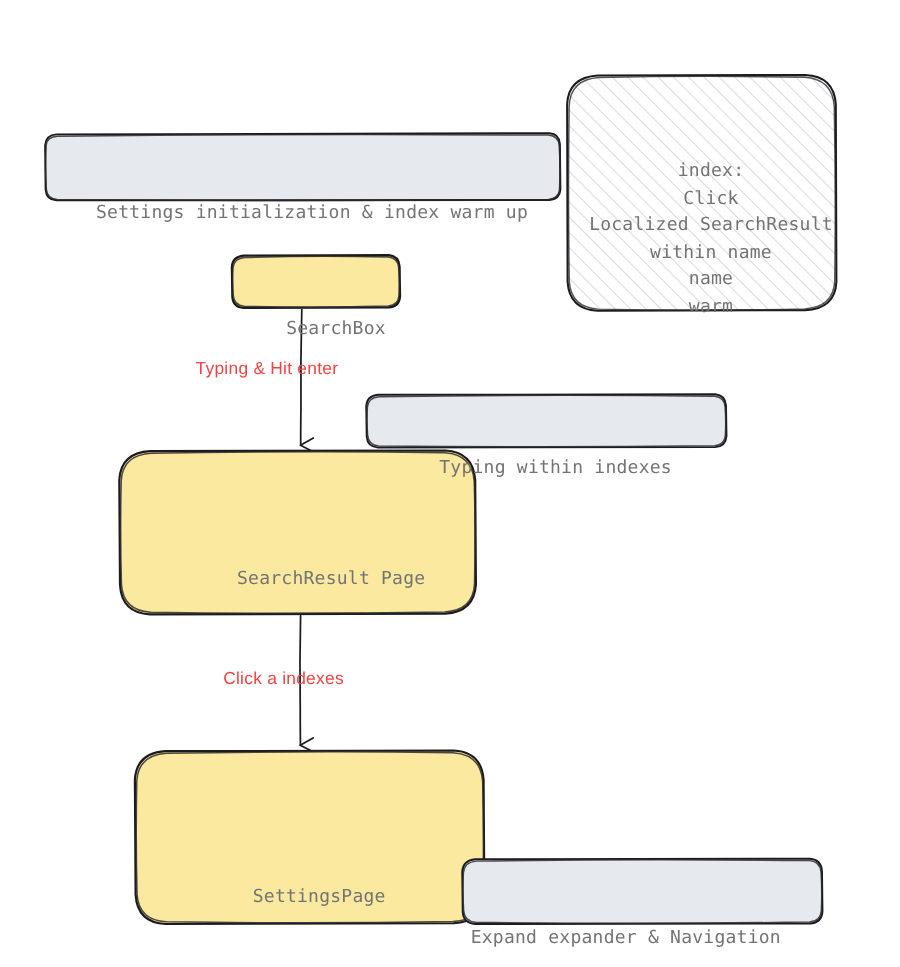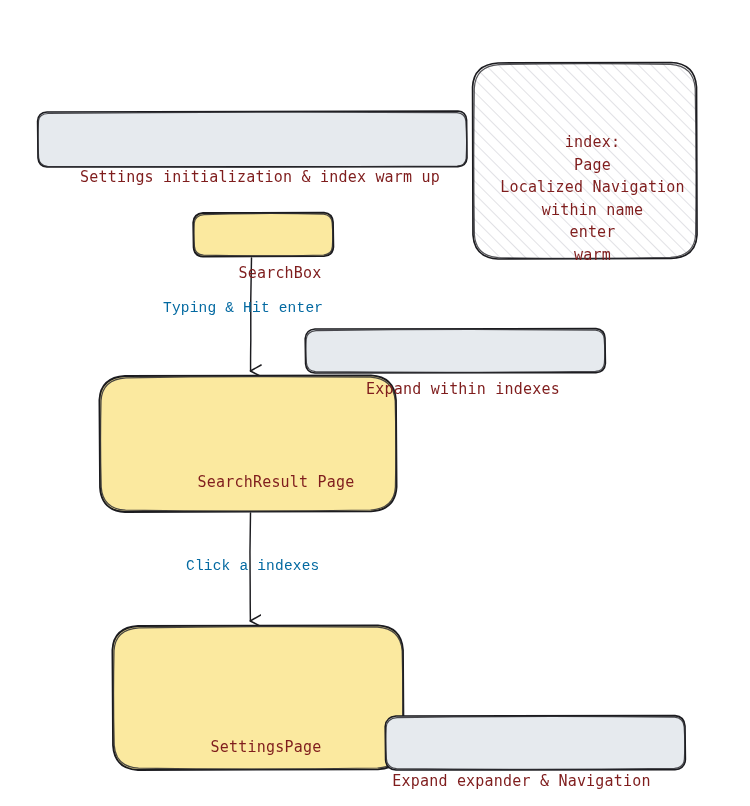--- a/index.html
+++ b/index.html
@@ -31,43 +31,43 @@
     width: 750px;
     height: 806px;
     pointer-events: none;
     z-index: 1;
   }
 
   
   .node-label {
     position: absolute;
     z-index: 3;
-    color: #7f1d1d;
+    color: #737373;
     font-family: "DejaVu Sans Mono", "Liberation Mono", monospace;
     white-space: pre;
     text-align: center;
     pointer-events: none;
     padding-left: 16px;
   }
 
   .box-text {
     display: flex;
     align-items: center;
     justify-content: center;
     height: 100%;
     width: 100%;
     font-size: 15px;
     letter-spacing: 0.2px;
   }
 
   .edge-label {
     position: absolute;
     z-index: 3;
-    color: #0369a1;
-    font-family: Liberation Mono, monospace;
+    color: #ef4444;
+    font-family: Liberation Sans, sans-serif;
     font-size: 14.5px;
     white-space: pre;
     letter-spacing: 0.2px;
   }
 
   
   .note-lines {
     display: flex;
     flex-direction: column;
     align-items: center;
@@ -149,38 +149,38 @@
 
   <div class="hit" style="left:37px;top:110px;width:430px;height:57px;"></div>
   <div class="node-label" style="left:37px;top:110px;width:430px;height:57px;">
     <span class="box-text">Settings initialization &amp; index warm up</span>
   </div>
 
   <div class="hit" style="left:472px;top:62px;width:225px;height:197px;"></div>
   <div class="node-label" style="left:472px;top:62px;width:225px;height:197px;">
     <div class="note-lines">
       <span>index:</span>
-      <span>Page</span>
-      <span>Localized Navigation</span>
+      <span>Click</span>
+      <span>Localized SearchResult</span>
       <span>within name</span>
-      <span>enter</span>
+      <span>name</span>
       <span>warm</span>
     </div>
   </div>
 
   <div class="hit" style="left:193px;top:212px;width:140px;height:45px;"></div>
   <div class="node-label" style="left:193px;top:212px;width:158px;height:45px;">
     <span class="box-text">SearchBox</span>
   </div>
 
   <div class="edge-label" style="left:163px;top:300px;">Typing &amp; Hit enter</div>
 
   <div class="hit" style="left:305px;top:328px;width:300px;height:45px;"></div>
   <div class="node-label" style="left:305px;top:328px;width:300px;height:45px;">
-    <span class="box-text">Expand within indexes</span>
+    <span class="box-text">Typing within indexes</span>
   </div>
 
   <div class="hit" style="left:100px;top:375px;width:296px;height:137px;"></div>
   <div class="node-label" style="left:100px;top:375px;width:336px;height:137px;">
     <span class="box-text">SearchResult Page</span>
   </div>
 
   <div class="edge-label" style="left:186px;top:558px;">Click a indexes</div>
 
   <div class="hit" style="left:113px;top:625px;width:290px;height:145px;"></div>

